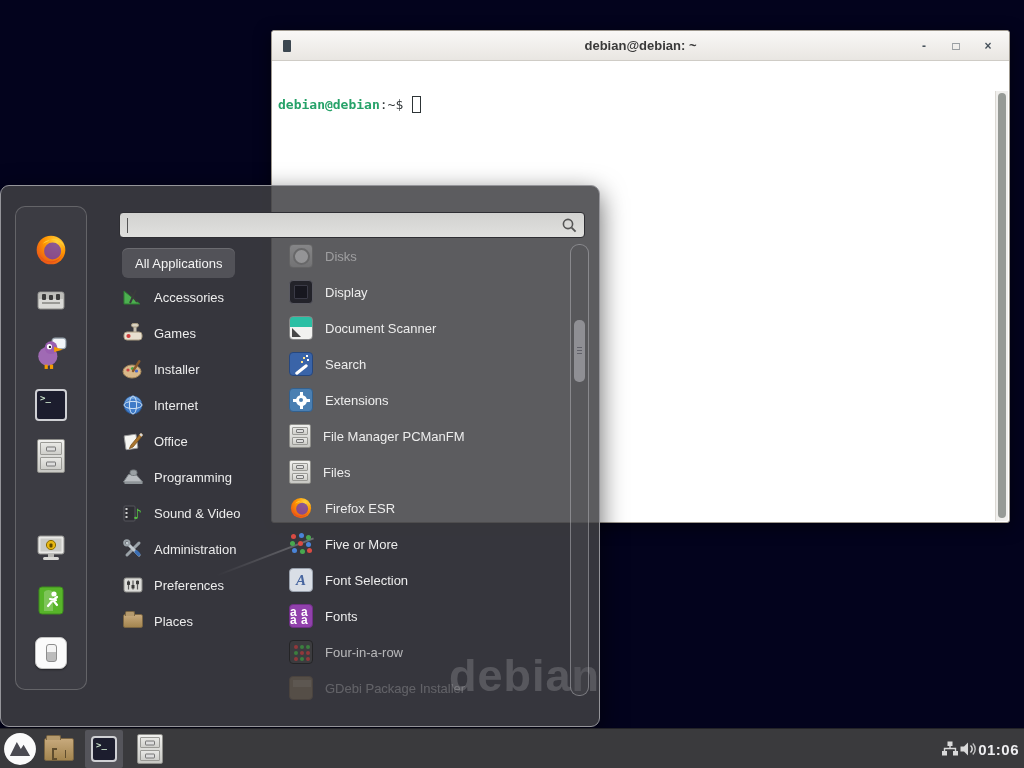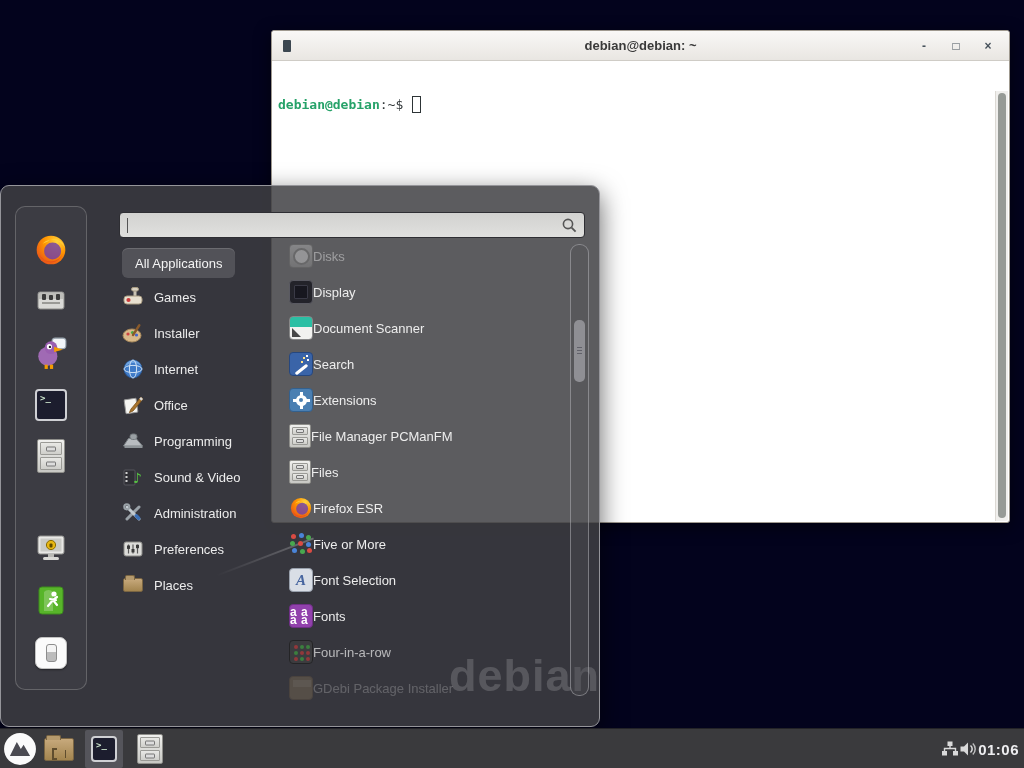--- a/index.html
+++ b/index.html
@@ -70,21 +70,21 @@
     border-radius:6px; box-shadow:inset 0 1px 0 rgba(255,255,255,.15);
     color:#f4f4f4; font-size:13px; }
 
   .cats { position:absolute; left:121px; top:93px; width:166px; }
   .cat { height:36px; display:flex; align-items:center; gap:10px; color:#ececec;
     font-size:13px; }
   .cat .cico { width:22px; height:22px; flex:none; display:flex; align-items:center;
     justify-content:center; }
 
   .apps { position:absolute; left:288px; top:52px; width:274px; }
-  .app { height:36px; display:flex; align-items:center; color:#ededed;
+  .app { height:36px; display:flex; align-items:center; gap:12px; color:#ededed;
     font-size:13px; }
   .app .tile { width:24px; height:24px; flex:none; border-radius:4px; position:relative;
     display:flex; align-items:center; justify-content:center; overflow:hidden; }
   .dim45 { opacity:.45; } .dim70 { opacity:.7; } .dim22 { opacity:.24; }
 
   .menu-scroll { position:absolute; left:569px; top:58px; width:19px; height:452px;
     border:1px solid rgba(185,185,190,.5); border-radius:9px;
     background:rgba(80,80,85,.35); }
   .menu-thumb { position:absolute; left:3px; top:75px; width:11px; height:62px;
     background:#8f8f94; border-radius:5px; }
@@ -297,20 +297,29 @@
     </div>
 
     <div class="all-apps">
       <span>All Applications</span>
     </div>
 
     <div class="cats">
       <div class="cat">
         <span class="cico">
           <svg width="22" height="22" viewBox="0 0 22 22">
+              <polygon points="2,18 18,18 2,5" fill="#4caf50" stroke="#2e7d32"></polygon>
+              <path d="M14 4 L8 17 M8 6 L15 16" stroke="#3b3b3b" stroke-width="2"></path>
+            </svg>
+        </span>
+          <span>Accessories</span>
+      </div>
+      <div class="cat">
+        <span class="cico">
+          <svg width="22" height="22" viewBox="0 0 22 22">
               <rect x="11.5" y="3" width="3" height="9" fill="#c9c2b2"></rect>
               <rect x="9.5" y="1.5" width="7" height="3.5" rx="1.7" fill="#d9d2c2" stroke="#a99c82"></rect>
               <rect x="2" y="10" width="18" height="8" rx="3" fill="#e8e0cf" stroke="#a99c82"></rect>
               <circle cx="6.5" cy="14" r="2.1" fill="#cc3b3b"></circle>
             </svg>
         </span>
           <span>Games</span>
       </div>
       <div class="cat">
         <span class="cico">

